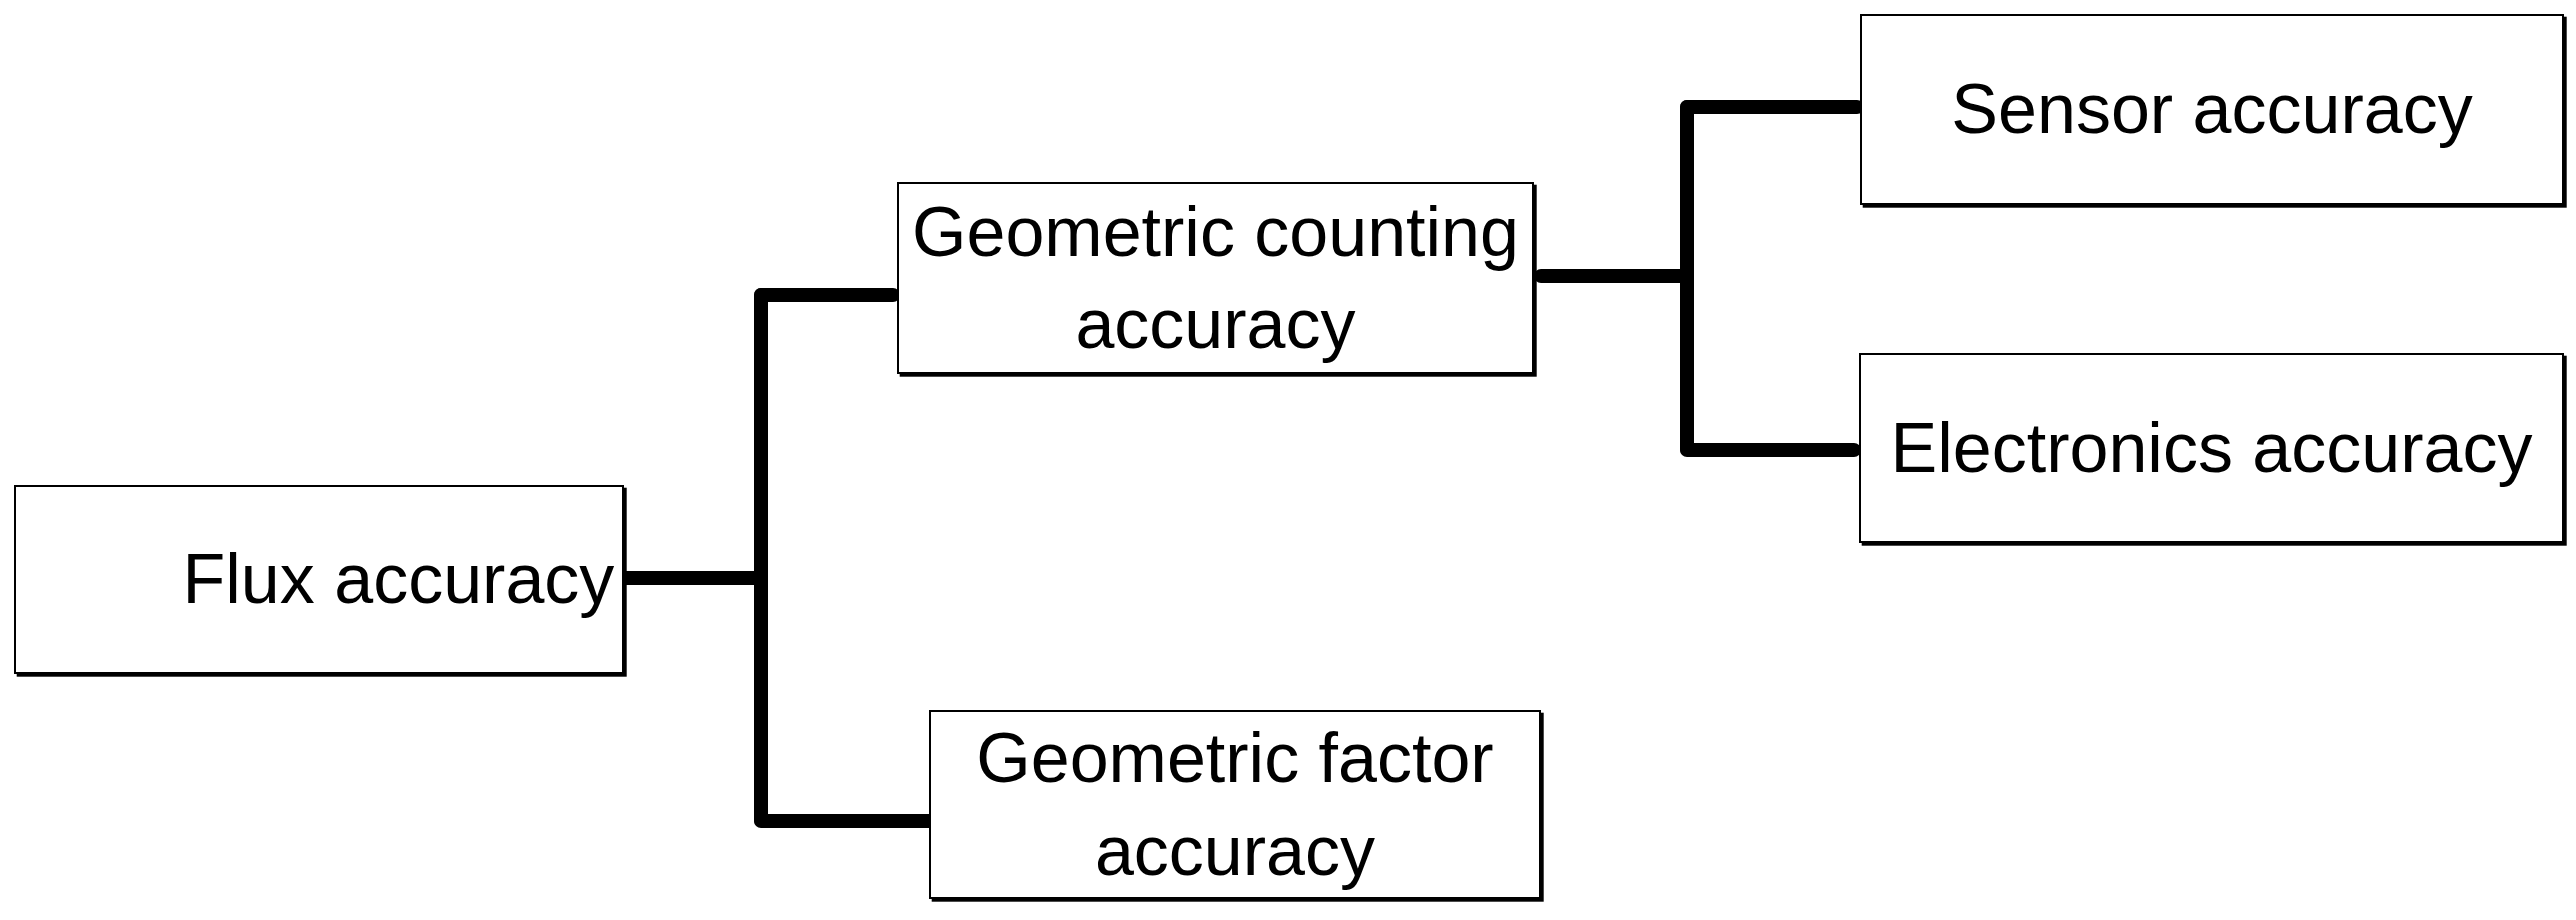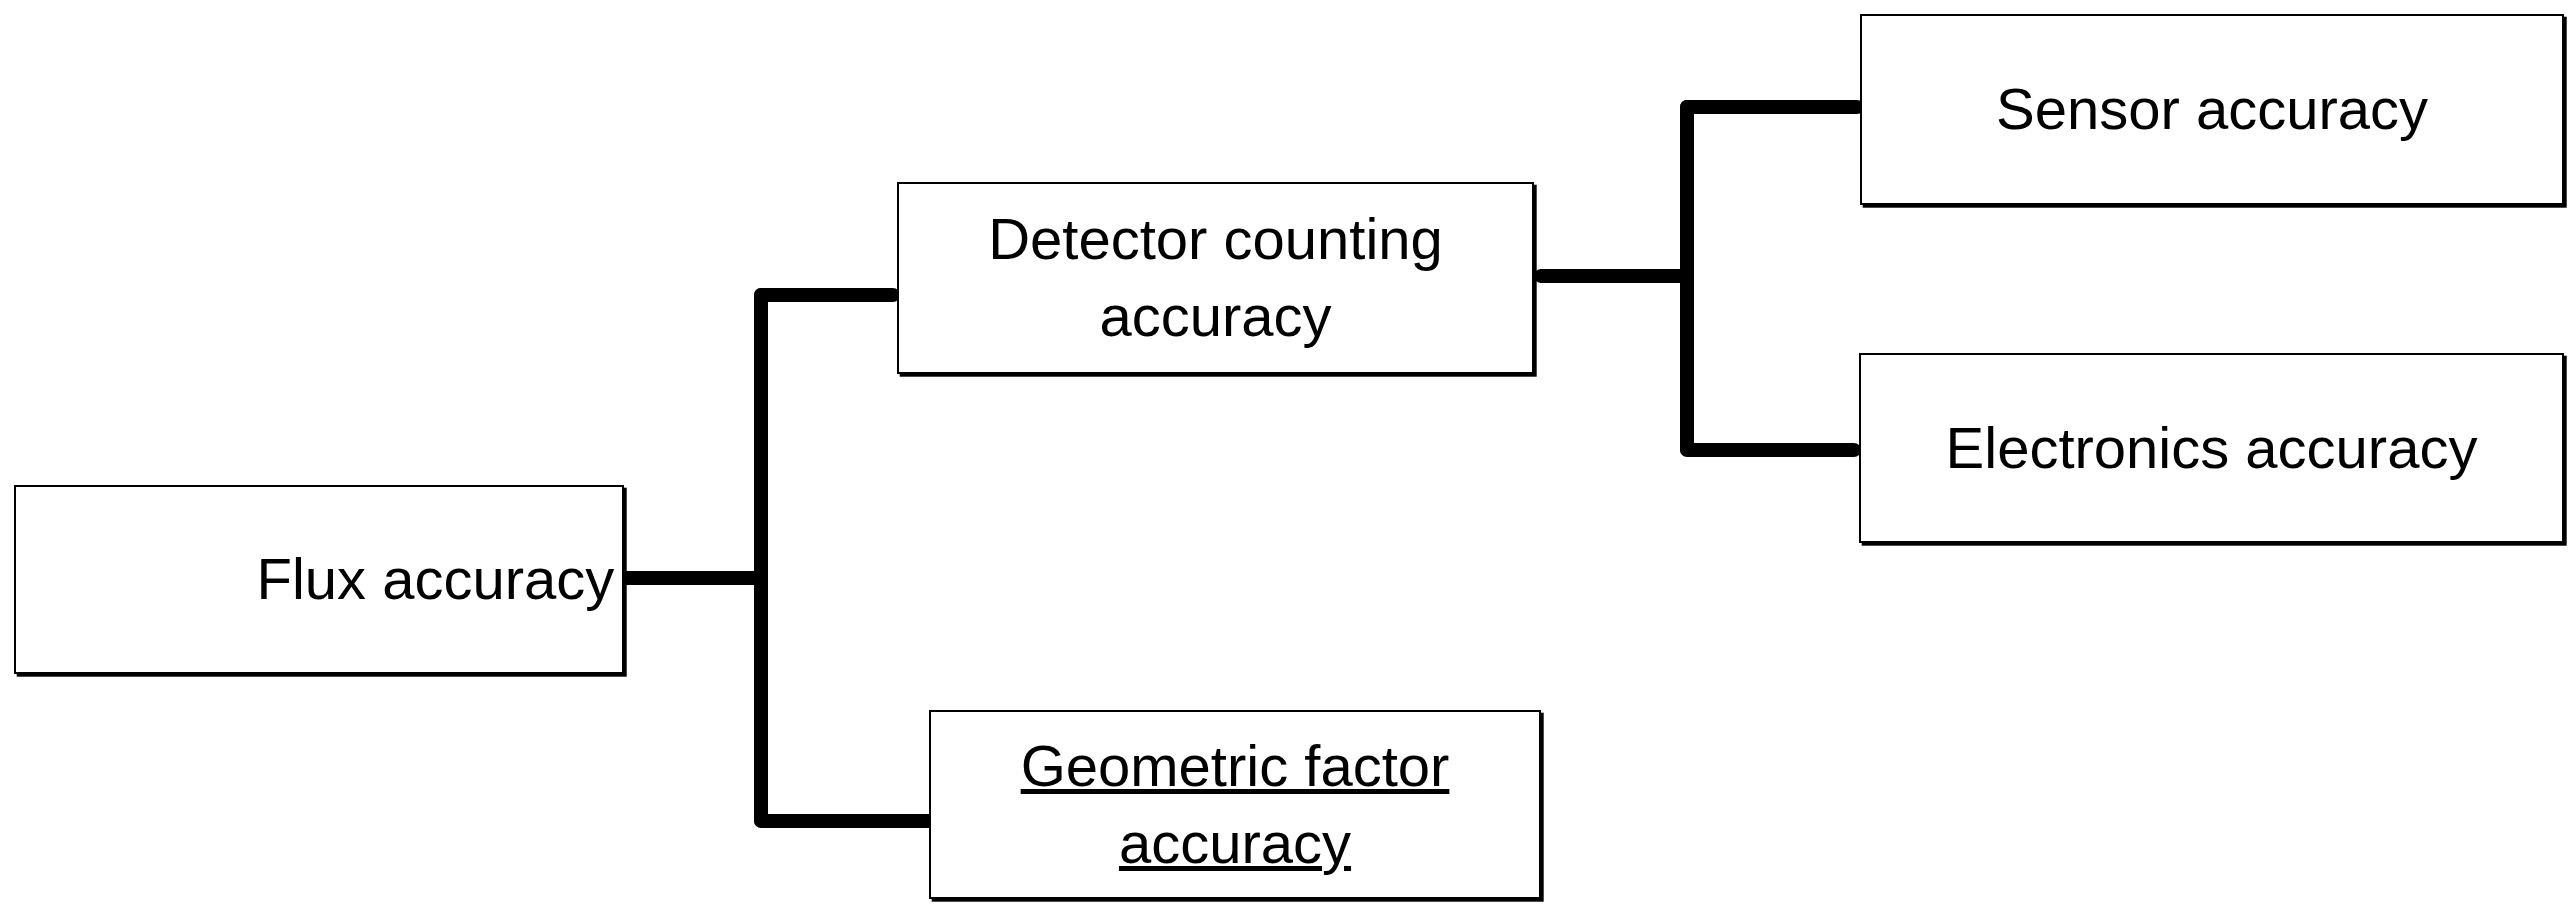--- a/index.html
+++ b/index.html
@@ -18,36 +18,36 @@
   .node {
     position: absolute;
     box-sizing: border-box;
     background: #ffffff;
     border: 2.7px solid #000000;
     box-shadow: 2.7px 2.7px 0 #000000;
     display: flex;
     align-items: center;
     justify-content: center;
     text-align: center;
-    font-size: 58px;
+    font-size: 70px;
     line-height: 1.32;
     color: #000000;
     z-index: 2;
     padding: 0 7.2px;
   }
   .conn {
     position: absolute;
     background: #000000;
     border-radius: 7.2px;
     z-index: 1;
   }
   
   .node-flux        { left: 13.5px;   top: 485px; width: 610px; height: 189px; justify-content: flex-end; }
   .node-detector    { left: 897px;  top: 182px; width: 637px; height: 192px; }
-  .node-geometric   { left: 929px; top: 710px; width: 612px; height: 189px; text-decoration: underline; }
+  .node-geometric   { left: 929px; top: 710px; width: 612px; height: 189px; }
   .node-sensor      { left: 1860px; top: 13.5px;  width: 704px; height: 191px; }
   .node-electronics { left: 1859px; top: 353px; width: 705px; height: 190px; text-align: center; }
   
   .conn-h1 { left: 618px;  top: 571px; width: 146px; height: 13.5px; }
   .conn-v1 { left: 754px;  top: 288px; width: 13.5px;  height: 539px; }
   .conn-h2 { left: 754px;  top: 288px; width: 146px; height: 13.5px; }
   .conn-h3 { left: 754px;  top: 814px; width: 184px; height: 13.5px; }
   .conn-h4 { left: 1534px; top: 269px; width: 159px; height: 13.5px; }
   .conn-v2 { left: 1680px; top: 100px; width: 13.5px;  height: 356px; }
   .conn-h5 { left: 1680px; top: 100px; width: 184px; height: 13.5px; }
@@ -65,21 +65,21 @@
   <div class="conn conn-h4"></div>
   <div class="conn conn-v2"></div>
   <div class="conn conn-h5"></div>
   <div class="conn conn-h6"></div>
 
   <div class="node node-flux">
     <span>Flux accuracy</span>
   </div>
 
   <div class="node node-detector">
-    <span>Detector counting accuracy</span>
+    <span>Geometric counting accuracy</span>
   </div>
 
   <div class="node node-geometric">
     <span>Geometric factor accuracy</span>
   </div>
 
   <div class="node node-sensor">
     <span>Sensor accuracy</span>
   </div>
 

